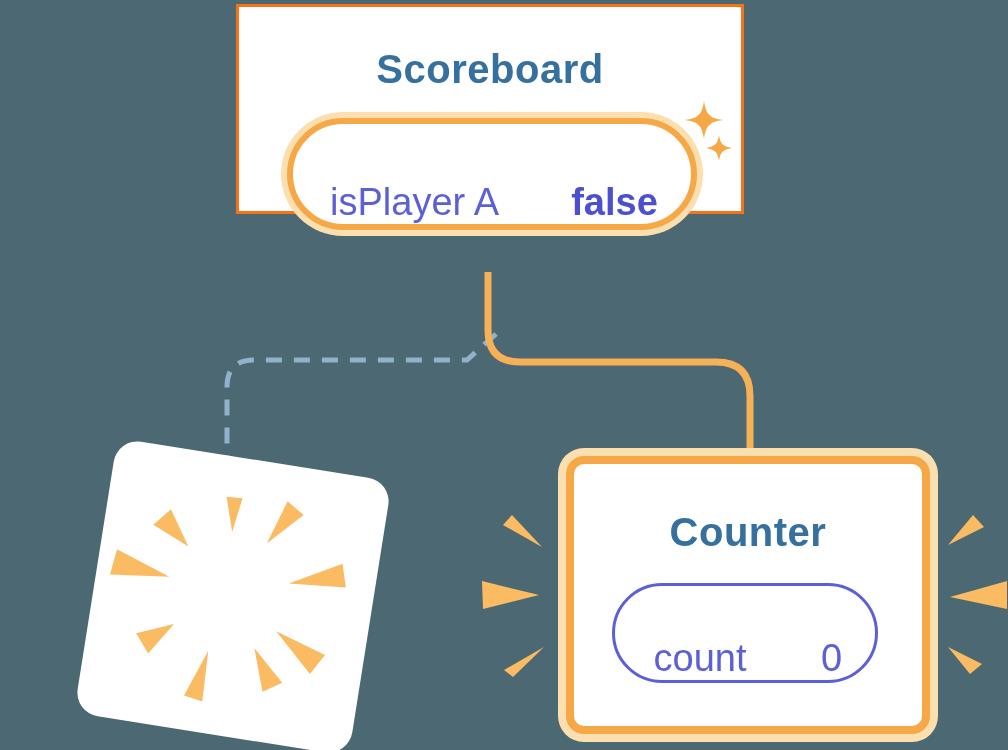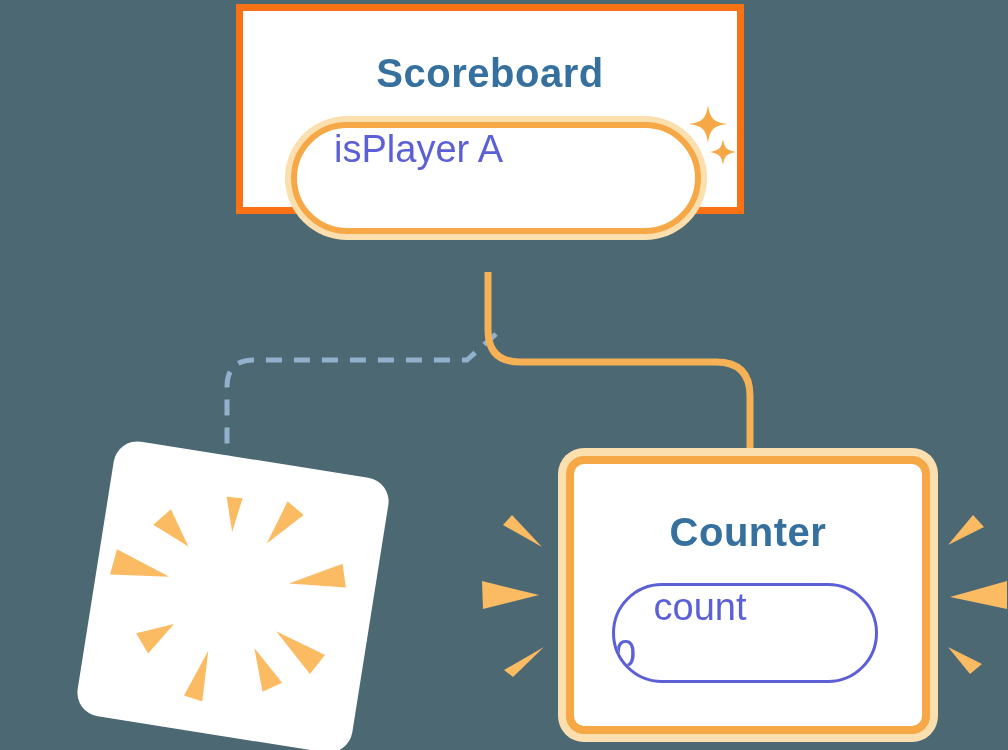--- a/index.html
+++ b/index.html
@@ -7,32 +7,32 @@
     position:relative;width:1008px;height:750px;overflow:hidden;
     background:#4C6873;
     font-family:"Liberation Sans","DejaVu Sans",sans-serif;
   }
   svg{display:block;}
   .connector-layer{position:absolute;left:0;top:0;z-index:1;}
 
   
   .scoreboard-card{
     position:absolute;left:236px;top:4px;width:508px;height:210px;
-    background:#ffffff;border:7px solid #f97316;border-radius:0;
+    background:#ffffff;border:3px solid #f97316;border-radius:0;
     box-sizing:border-box;z-index:2;
   }
   .card-title{
     text-align:center;font-size:40px;font-weight:600;color:#35709E;
     letter-spacing:0.5px;
   }
   .scoreboard-card .card-title{margin-top:40px;}
 
   .state-pill{
     position:absolute;box-sizing:border-box;background:#ffffff;
-    border-radius:999px;display:flex;align-items:flex-start;overflow:hidden;
+    border-radius:999px;display:flex;align-items:flex-end;overflow:hidden;
   }
   .pill-highlighted{
     left:48px;top:111px;width:410px;height:112px;
     border:6px solid #F6A846;
     box-shadow:0 0 0 6px #FBDFAF;
   }
   .pill-cell{
     display:flex;align-items:center;justify-content:center;
     font-size:38px;color:#5B60D6;
   }
@@ -53,21 +53,20 @@
   
   .counter-card{
     position:absolute;left:566px;top:456px;width:364px;height:278px;
     background:#ffffff;border:8px solid #F6A846;border-radius:18px;
     box-shadow:0 0 0 8px #FBDFAF;box-sizing:border-box;z-index:2;
   }
   .counter-card .card-title{margin-top:46px;text-align:center;}
   .pill-plain{
     left:38px;top:119px;width:266px;height:100px;
     border:3px solid #5B60D6;
-    flex-direction:column;
   }
   .pill-plain .cell-name{width:170px;}
   .pill-plain .cell-value{flex:1;}
   .pill-plain .pill-divider{width:3px;background:#5B60D6;}
 
   .emphasis-left{position:absolute;left:470px;top:505px;z-index:2;}
   .emphasis-right{position:absolute;left:935px;top:505px;z-index:2;}
 </style>
 </head>
 <body>
@@ -77,20 +76,21 @@
   <svg class="connector-layer" width="1008" height="750" viewBox="0 0 1008 750">
     <path d="M496 334 L467 360 L254 360 Q227 360 227 387 L227 465" fill="none" stroke="#91B2CC" stroke-width="5" stroke-dasharray="16 12"></path>
     <path d="M488 272 L488 330 Q488 362 520 362 L716 362 Q750 362 750 396 L750 465" fill="none" stroke="#F6B156" stroke-width="7"></path>
   </svg>
 
   <div class="scoreboard-card">
     <div class="card-title">Scoreboard</div>
     <div class="state-pill pill-highlighted">
       <div class="pill-cell cell-name">isPlayer A</div>
       <div class="pill-divider"></div>
+      <div class="pill-cell cell-value">false</div>
     </div>
     <svg class="sparkles" width="78" height="78" viewBox="0 0 78 78">
       <path d="M28 9 C30 22.5 33.5 26 47 28 C33.5 30 30 33.5 28 47 C26 33.5 22.5 30 9 28 C22.5 26 26 22.5 28 9 Z" fill="#F6A846"></path>
       <path d="M43 43 C44.4 52 46.8 54.4 56 56 C46.8 57.6 44.4 60 43 69 C41.6 60 39.2 57.6 30 56 C39.2 54.4 41.6 52 43 43 Z" fill="#F6A846"></path>
     </svg>
   </div>
 
   <div class="destroyed-card">
     <svg class="burst" width="278" height="278" viewBox="0 0 278 278">
       <g fill="#FABB63">

